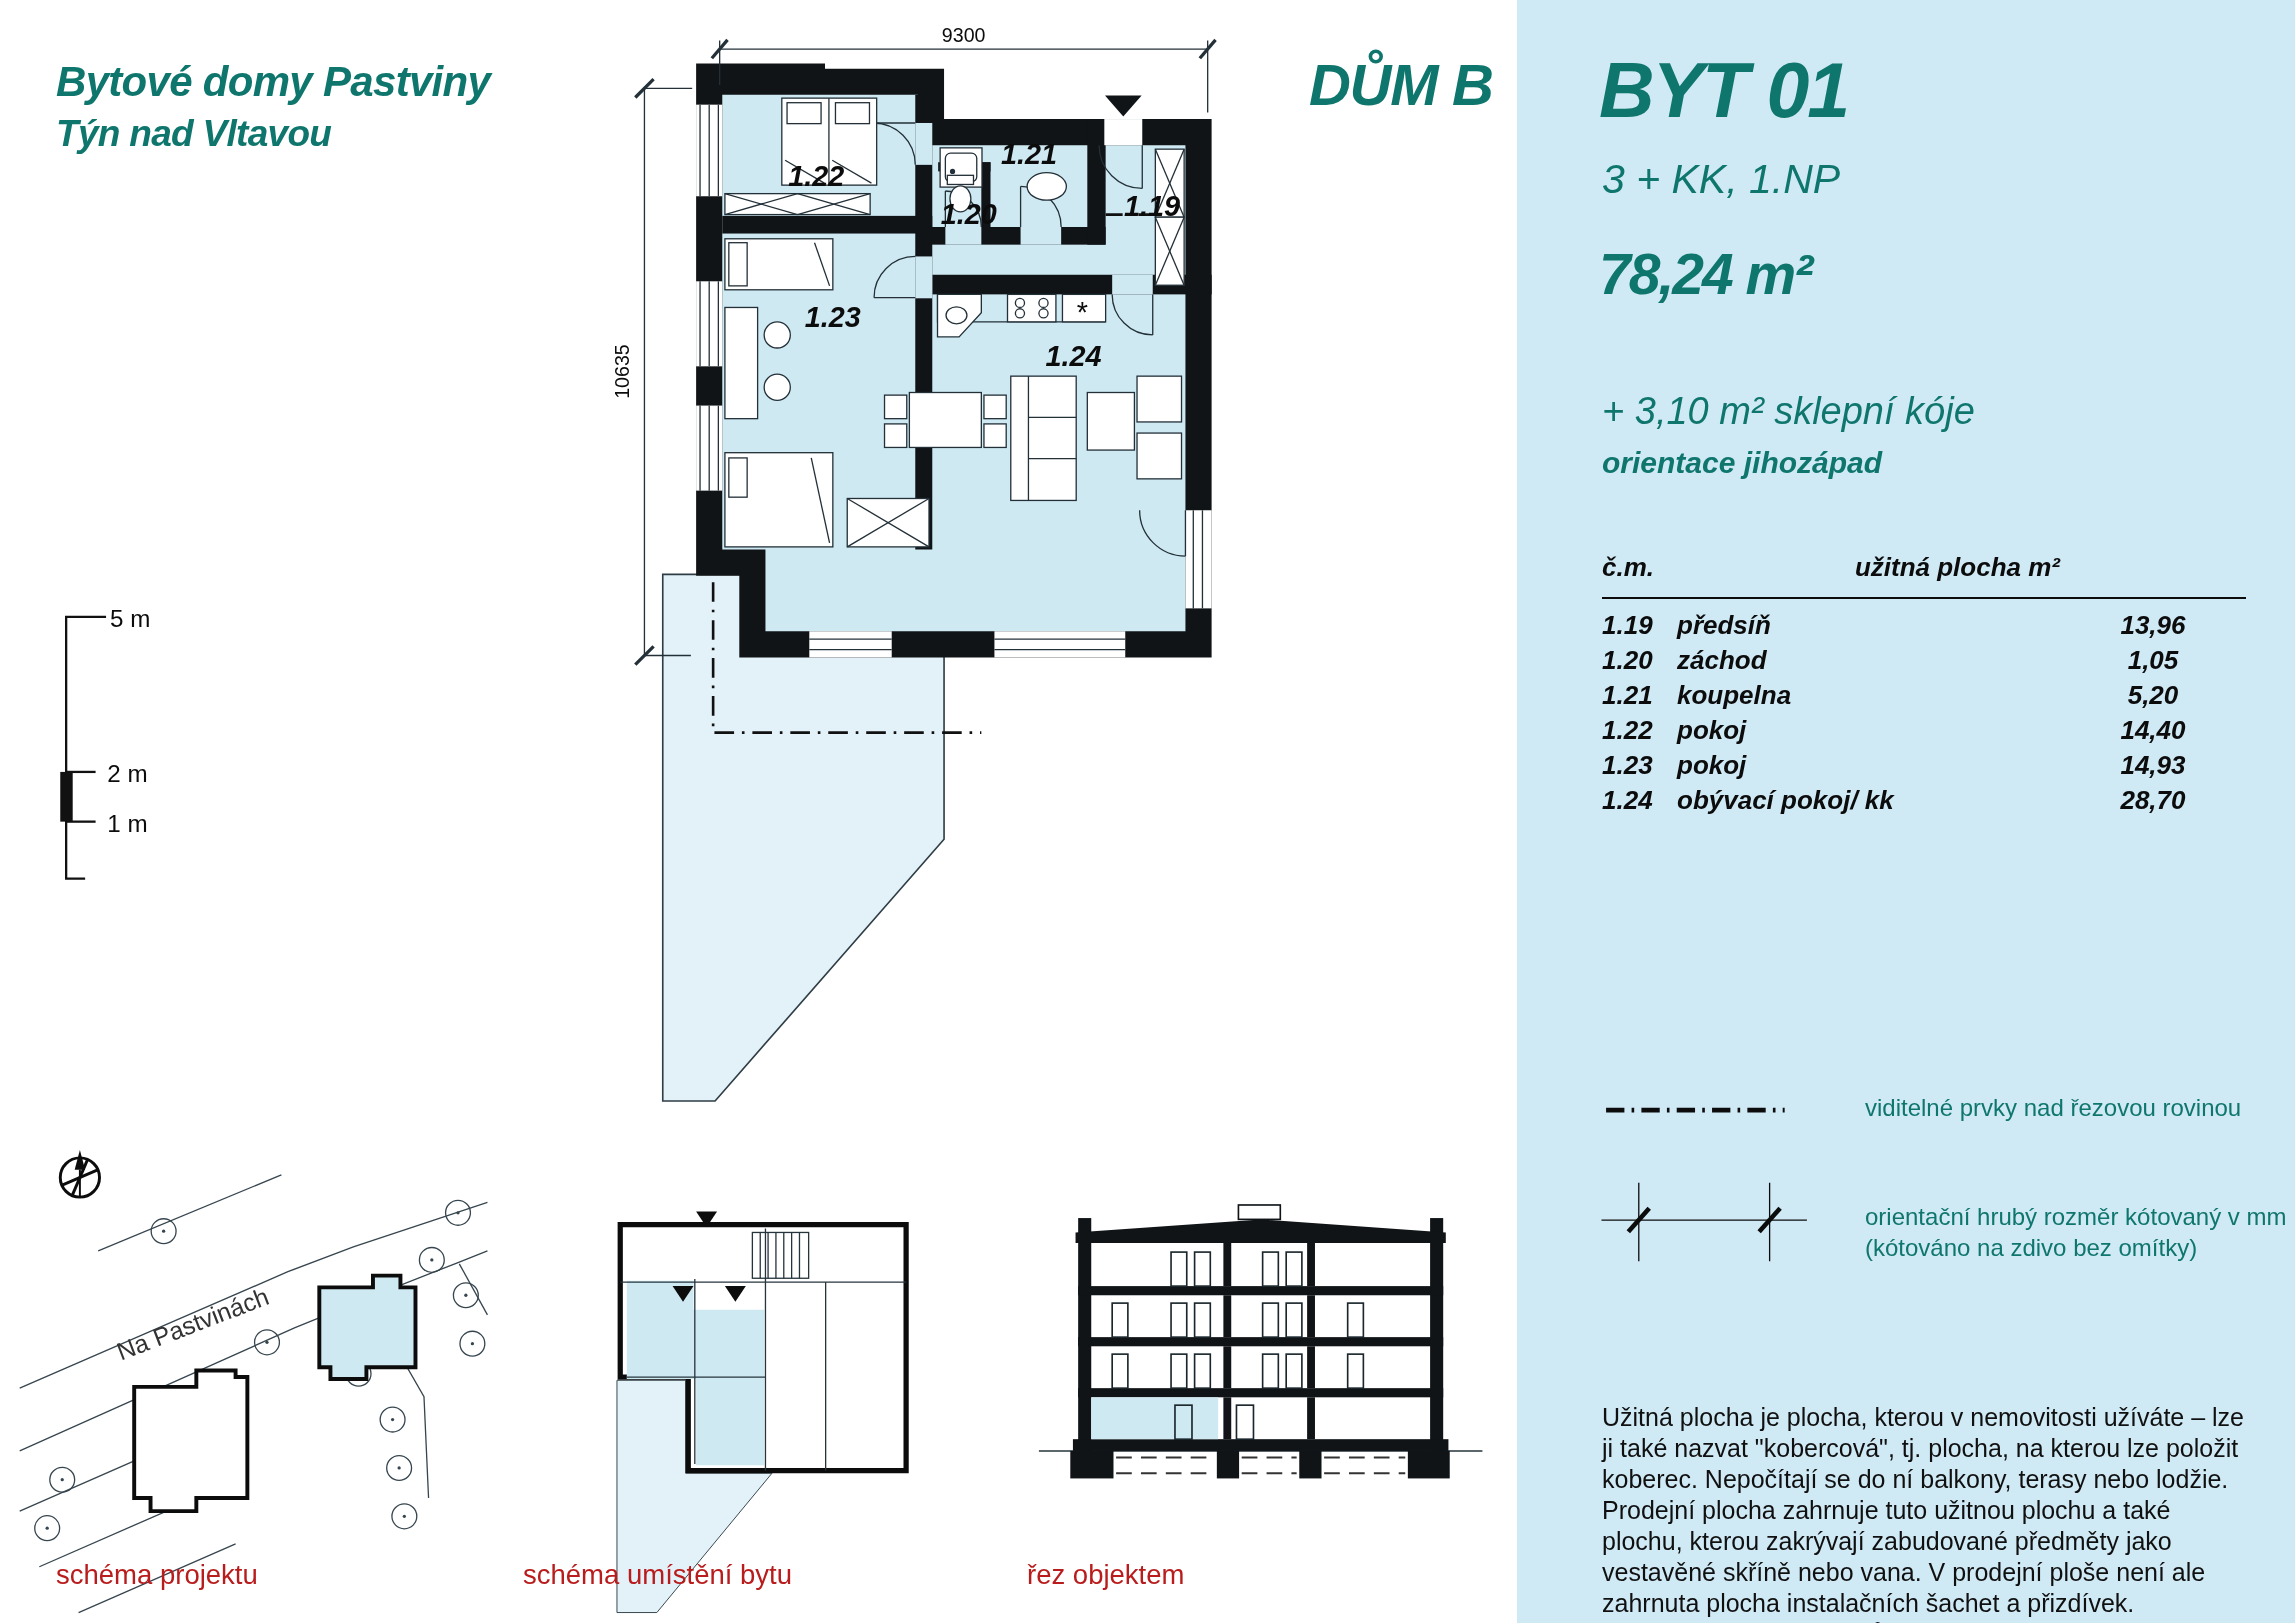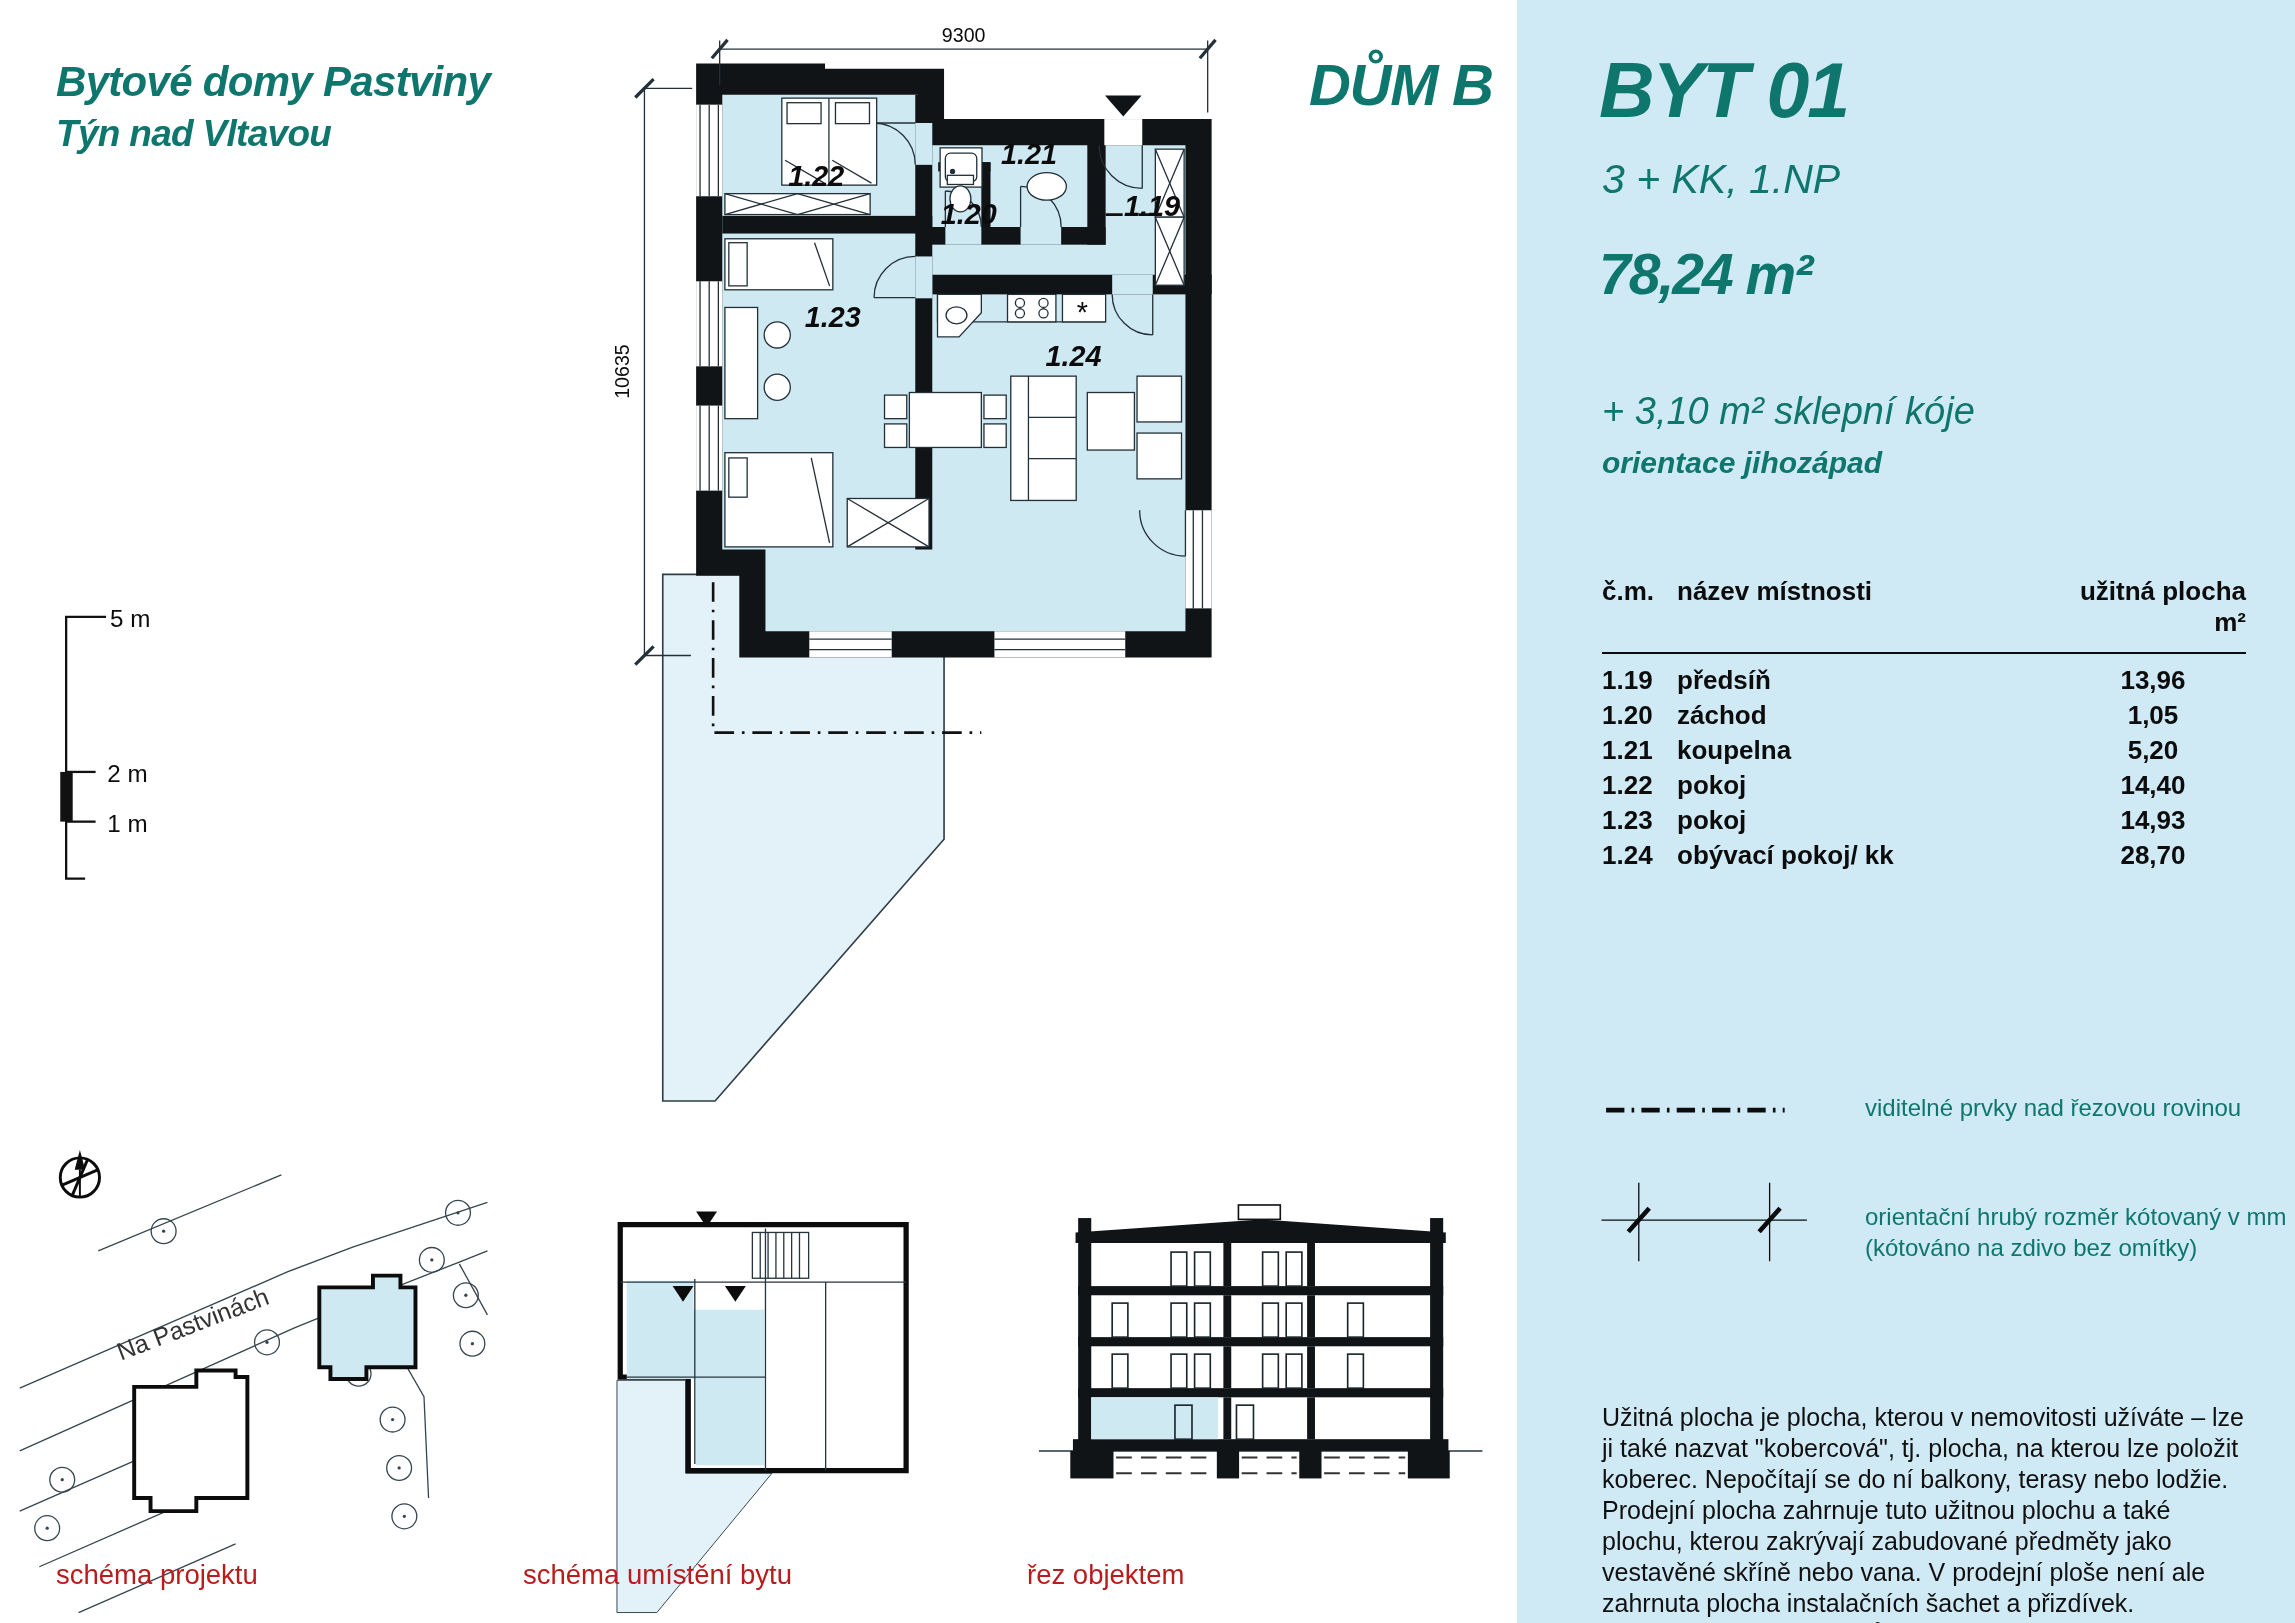--- a/index.html
+++ b/index.html
@@ -5,21 +5,21 @@
   html,body{margin:0;padding:0;background:#fff;}
   #stage{position:relative;width:2295px;height:1623px;background:#ffffff;overflow:hidden;
          font-family:"Liberation Sans",sans-serif;color:#0c0c0c;}
   .abs{position:absolute;}
   .panel-bg{left:1517px;top:0;width:779px;height:1623px;background:#cfe9f5;}
   .t{position:absolute;white-space:pre;color:#0f766e;}
   .ti{font-style:italic;}
   .tb{font-weight:700;}
   .cap{font-size:27.5px;color:#b91c1c;}
   
-  #room-table{position:absolute;left:1602px;top:576px;width:644px;font-weight:700;}
+  #room-table{position:absolute;left:1602px;top:552px;width:644px;font-style:italic;font-weight:700;}
   #room-table .thead{display:grid;grid-template-columns:75px 383px 186px;font-size:26px;
                      border-bottom:2.6px solid #0c0c0c;padding-bottom:14.4px;}
   #room-table .row{display:grid;grid-template-columns:75px 383px 186px;font-size:26px;height:35px;
                    align-items:end;}
   #room-table .num{text-align:center;}
   #room-table .thead .num{text-align:right;}
   #room-table .rows{margin-top:6.5px;}
   #note-text{position:absolute;left:1602px;top:1402px;width:654px;font-size:25px;line-height:31px;
              color:#101010;}
   svg text{font-family:"Liberation Sans",sans-serif;fill:#0c0c0c;}
@@ -361,21 +361,20 @@
 
   <div class="t ti tb" style="left:1599px;top:46px;font-size:77px;letter-spacing:-2px">BYT 01</div>
   <div class="t ti" style="left:1602px;top:156px;font-size:41px">3 + KK, 1.NP</div>
   <div class="t ti tb" style="left:1599px;top:241px;font-size:57px;letter-spacing:-2px">78,24 m²</div>
   <div class="t ti" style="left:1602px;top:390px;font-size:38px">+ 3,10 m² sklepní kóje</div>
   <div class="t ti tb" style="left:1602px;top:446px;font-size:30px">orientace jihozápad</div>
 
   <div id="room-table">
     <div class="thead">
       <span>č.m.</span>
-      <span>název místnosti</span>
       <span class="num">užitná plocha m²</span>
     </div>
     <div class="rows">
       <div class="row">
         <span>1.19</span>
         <span>předsíň</span>
         <span class="num">13,96</span>
       </div>
       <div class="row">
         <span>1.20</span>

